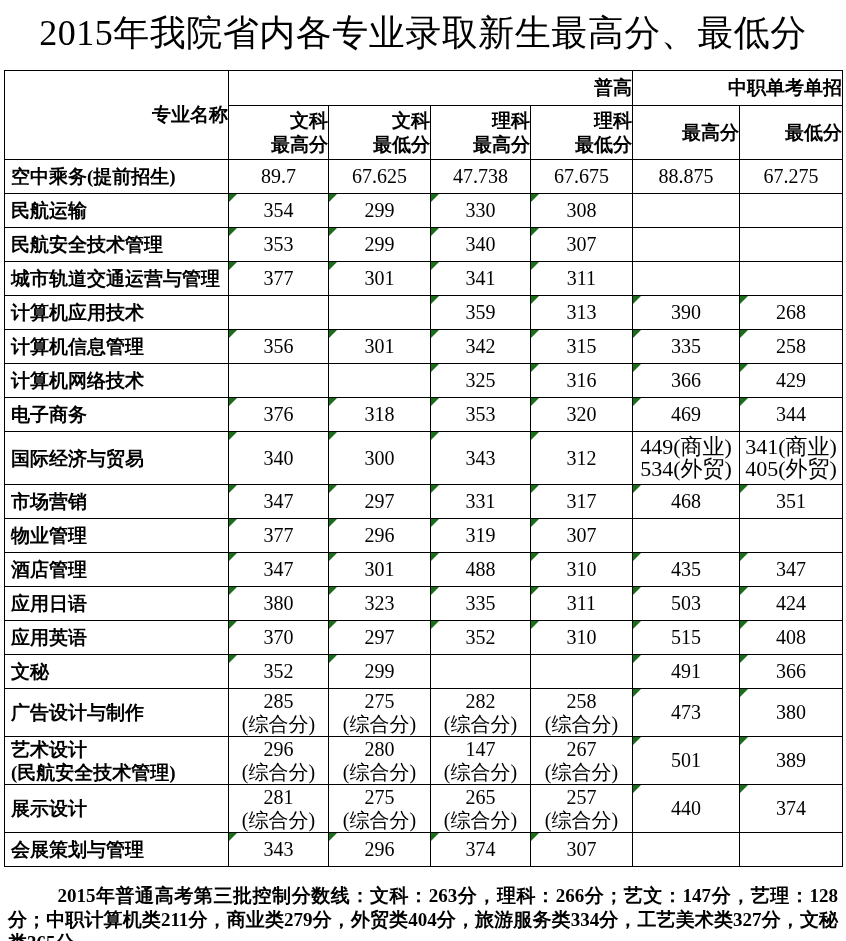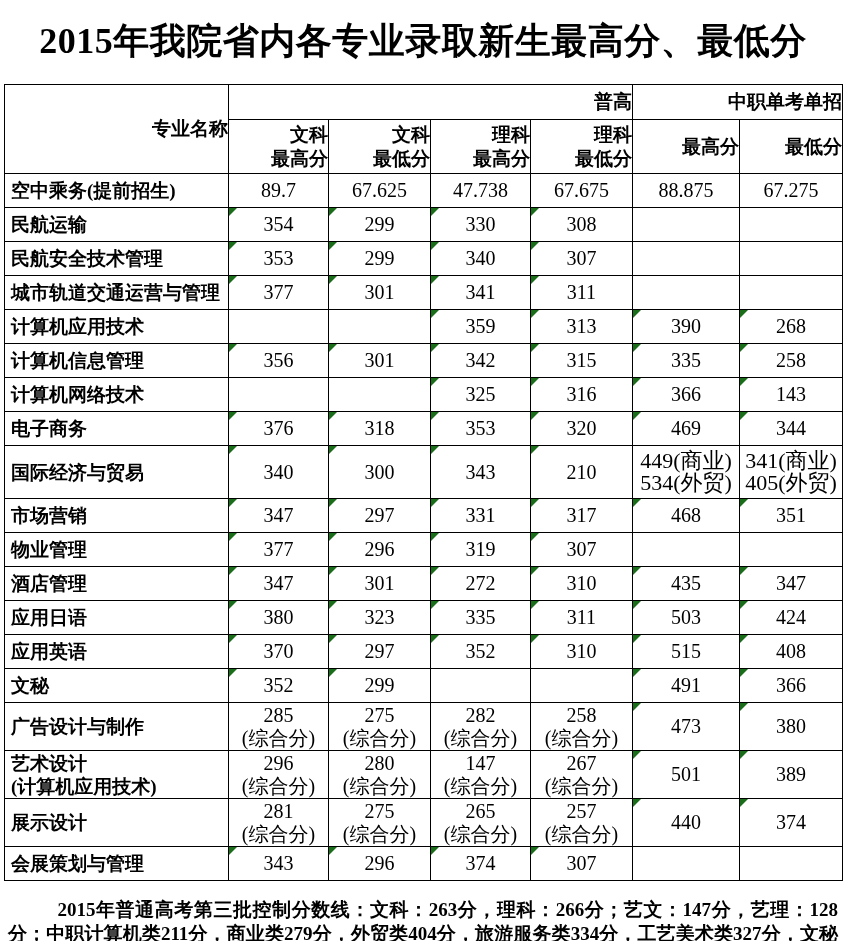--- a/index.html
+++ b/index.html
@@ -4,22 +4,22 @@
 <style>
   :root { --flag-green: #1a6e1a; --border-c: #000; }
   * { box-sizing: border-box; }
   html, body { margin: 0; padding: 0; }
   body {
     width: 846px; height: 941px; background: #fff; color: #000;
     font-family: "Liberation Serif", "DejaVu Serif", serif;
     overflow: hidden;
   }
   .title {
-    margin: 8px; height: 68px; line-height: 66px;
-    text-align: center; font-size: 36px; font-weight: 700;
+    margin: 0; height: 68px; line-height: 66px;
+    text-align: center; font-size: 36px; font-weight: 400;
     letter-spacing: 0.5px; white-space: nowrap;
   }
   table.scores {
     border-collapse: collapse; table-layout: fixed;
     width: 838px; margin: 2px 0 0 4px;
   }
   th, td { border: 1.5px solid var(--border-c); padding: 0; overflow: hidden; }
   thead tr.h1 { height: 35px; }
   thead tr.h2 { height: 54px; }
   th {
@@ -139,37 +139,37 @@
         <td class="num"><span class="flag"></span><span>335</span></td>
         <td class="num"><span class="flag"></span><span>258</span></td>
       </tr>
       <tr>
         <td class="major">计算机网络技术</td>
         <td class="num"><span></span></td>
         <td class="num"><span></span></td>
         <td class="num"><span class="flag"></span><span>325</span></td>
         <td class="num"><span class="flag"></span><span>316</span></td>
         <td class="num"><span class="flag"></span><span>366</span></td>
-        <td class="num"><span class="flag"></span><span>143</span></td>
+        <td class="num"><span class="flag"></span><span>429</span></td>
       </tr>
       <tr>
         <td class="major">电子商务</td>
         <td class="num"><span class="flag"></span><span>376</span></td>
         <td class="num"><span class="flag"></span><span>318</span></td>
         <td class="num"><span class="flag"></span><span>353</span></td>
         <td class="num"><span class="flag"></span><span>320</span></td>
         <td class="num"><span class="flag"></span><span>469</span></td>
         <td class="num"><span class="flag"></span><span>344</span></td>
       </tr>
       <tr>
         <td class="major">国际经济与贸易</td>
         <td class="num"><span class="flag"></span><span>340</span></td>
         <td class="num"><span class="flag"></span><span>300</span></td>
         <td class="num"><span class="flag"></span><span>343</span></td>
-        <td class="num"><span class="flag"></span><span>210</span></td>
+        <td class="num"><span class="flag"></span><span>312</span></td>
         <td class="num small"><span>449(商业)
 534(外贸)</span></td>
         <td class="num small"><span>341(商业)
 405(外贸)</span></td>
       </tr>
       <tr>
         <td class="major">市场营销</td>
         <td class="num"><span class="flag"></span><span>347</span></td>
         <td class="num"><span class="flag"></span><span>297</span></td>
         <td class="num"><span class="flag"></span><span>331</span></td>
@@ -183,21 +183,21 @@
         <td class="num"><span class="flag"></span><span>296</span></td>
         <td class="num"><span class="flag"></span><span>319</span></td>
         <td class="num"><span class="flag"></span><span>307</span></td>
         <td class="num"><span></span></td>
         <td class="num"><span></span></td>
       </tr>
       <tr>
         <td class="major">酒店管理</td>
         <td class="num"><span class="flag"></span><span>347</span></td>
         <td class="num"><span class="flag"></span><span>301</span></td>
-        <td class="num"><span class="flag"></span><span>272</span></td>
+        <td class="num"><span class="flag"></span><span>488</span></td>
         <td class="num"><span class="flag"></span><span>310</span></td>
         <td class="num"><span class="flag"></span><span>435</span></td>
         <td class="num"><span class="flag"></span><span>347</span></td>
       </tr>
       <tr>
         <td class="major">应用日语</td>
         <td class="num"><span class="flag"></span><span>380</span></td>
         <td class="num"><span class="flag"></span><span>323</span></td>
         <td class="num"><span class="flag"></span><span>335</span></td>
         <td class="num"><span class="flag"></span><span>311</span></td>
@@ -230,21 +230,21 @@
 (综合分)</span></td>
         <td class="num"><span>282
 (综合分)</span></td>
         <td class="num"><span>258
 (综合分)</span></td>
         <td class="num"><span class="flag"></span><span>473</span></td>
         <td class="num"><span class="flag"></span><span>380</span></td>
       </tr>
       <tr>
         <td class="major">艺术设计
-(计算机应用技术)</td>
+(民航安全技术管理)</td>
         <td class="num"><span>296
 (综合分)</span></td>
         <td class="num"><span>280
 (综合分)</span></td>
         <td class="num"><span>147
 (综合分)</span></td>
         <td class="num"><span>267
 (综合分)</span></td>
         <td class="num"><span class="flag"></span><span>501</span></td>
         <td class="num"><span class="flag"></span><span>389</span></td>

